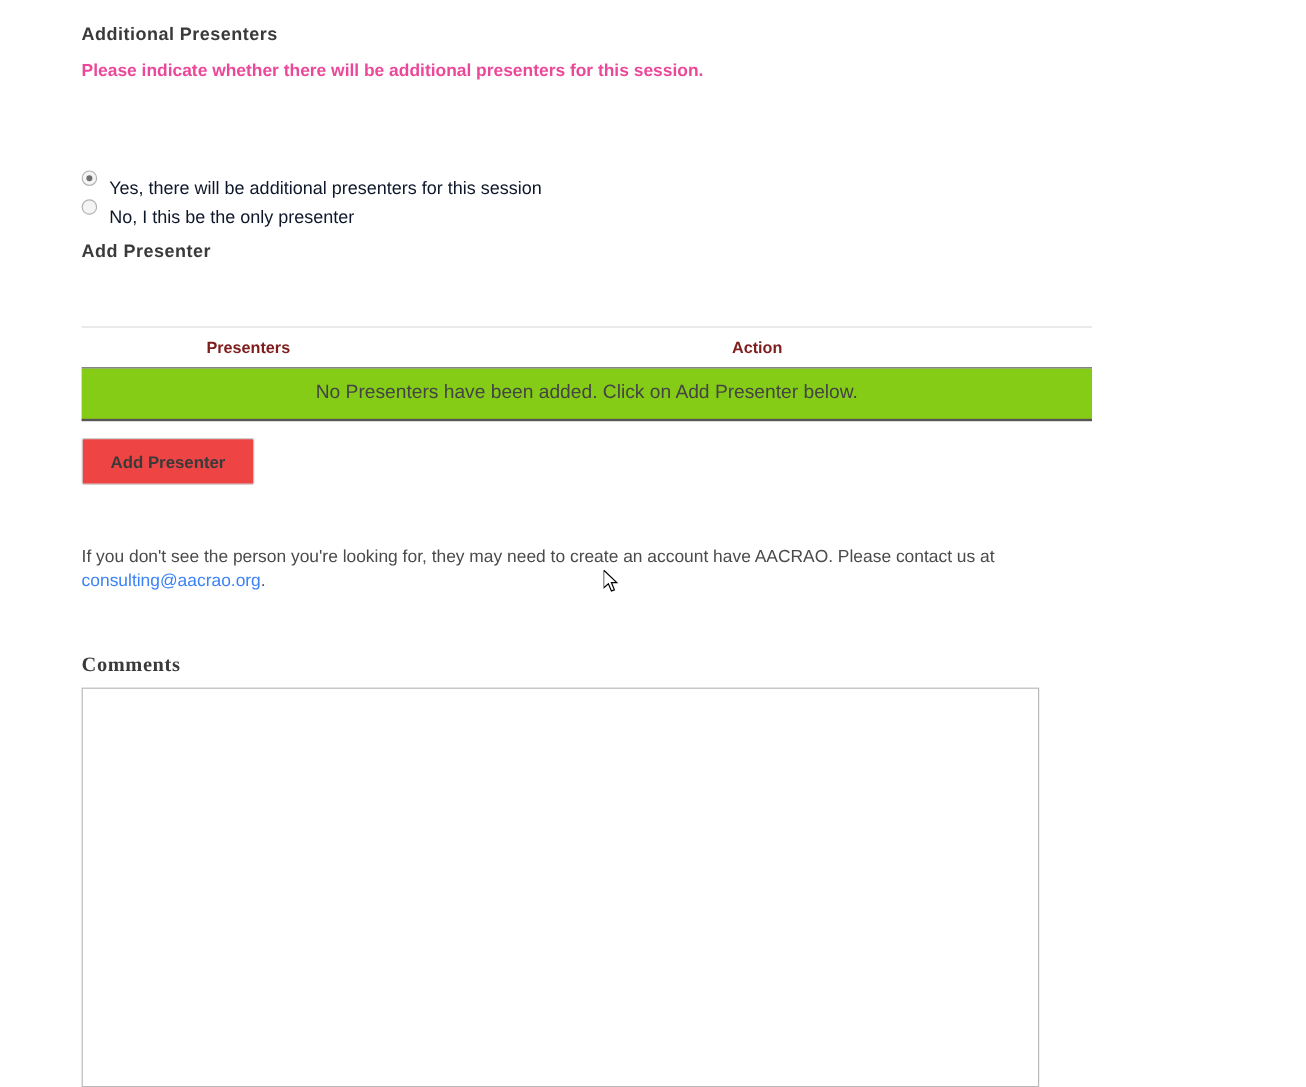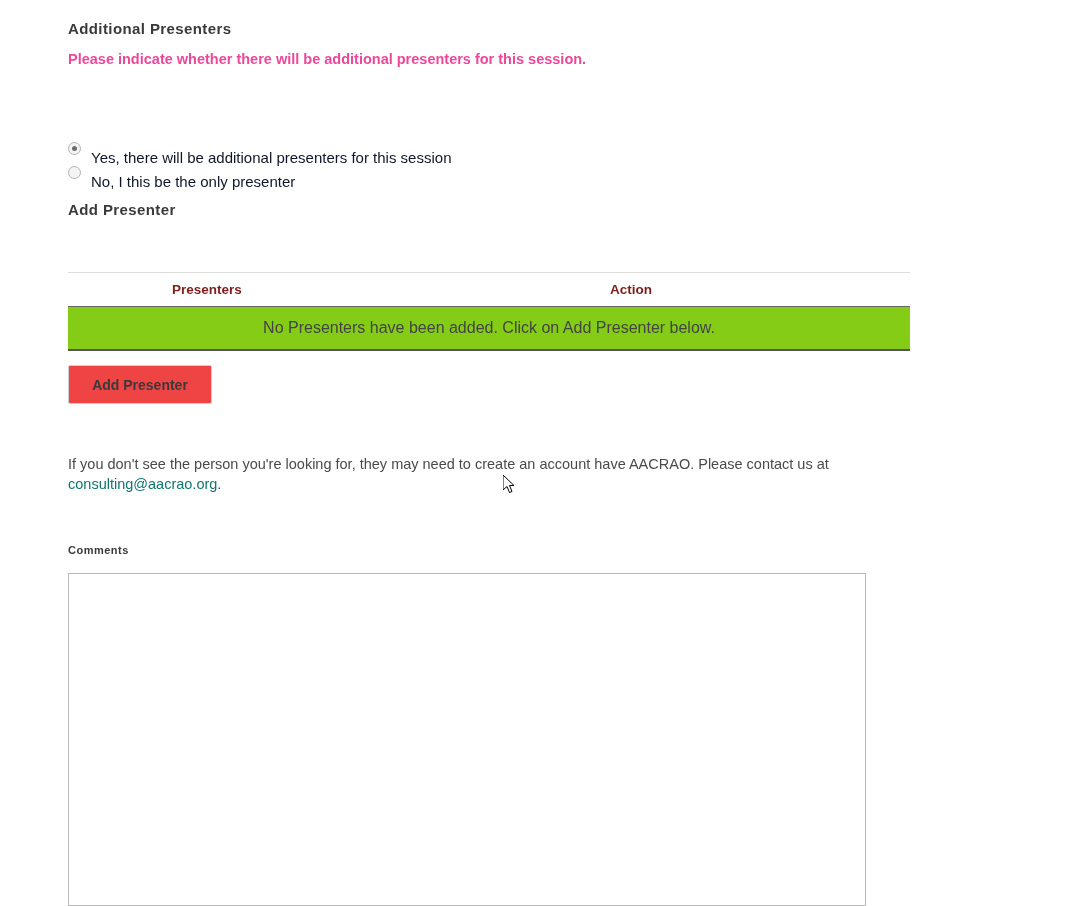--- a/index.html
+++ b/index.html
@@ -118,31 +118,32 @@
   .help-text {
     position: absolute;
     left: 68px;
     top: 454px;
     width: 770px;
     font-size: 14.5px;
     color: #4a4a4a;
     line-height: 20px;
   }
   .help-link {
-    color: #0f766e;
+    color: #3b82f6;
     text-decoration: none;
   }
   .comments-heading {
     position: absolute;
     left: 68px;
     top: 544px;
-    font-size: 11px;
+    font-size: 17px;
     font-weight: bold;
     color: #3a3a3a;
     letter-spacing: 0.5px;
+    font-family: Liberation Serif, serif;
   }
   .comments-box {
     position: absolute;
     left: 68px;
     top: 573px;
     width: 798px;
     height: 333px;
     border: 1px solid #b9b9b9;
     background: #ffffff;
     box-sizing: border-box;

